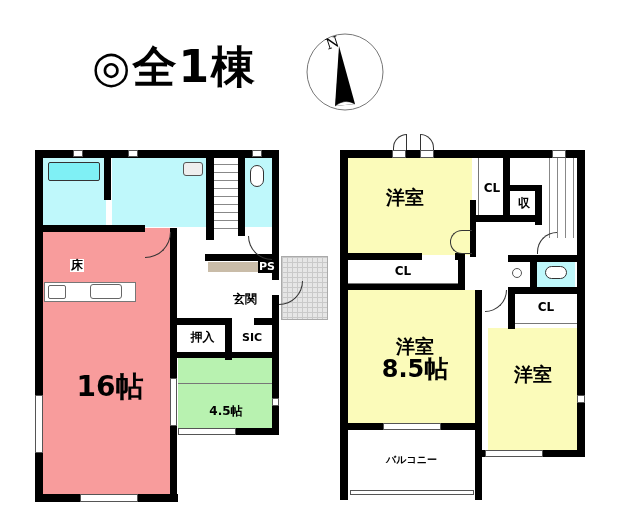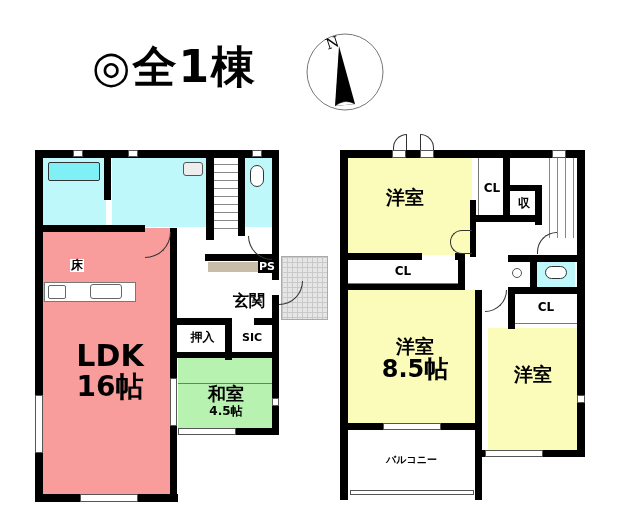--- a/index.html
+++ b/index.html
@@ -76,27 +76,25 @@
   <div class="win" style="left:80px;top:494px;width:58px;height:8px;"></div>
   <div class="win" style="left:170px;top:378px;width:7px;height:48px;"></div>
   <div class="win" style="left:178px;top:428px;width:58px;height:7px;"></div>
   <div class="win" style="left:272px;top:398px;width:7px;height:8px;"></div>
 
   <div class="abs" style="left:145px;top:232px;width:26px;height:26px;border:1px solid #333;border-top:none;border-left:none;border-radius:0 0 26px 0;"></div>
   <div class="abs" style="left:248px;top:236px;width:24px;height:24px;border:1px solid #333;border-top:none;border-right:none;border-radius:0 0 0 24px;"></div>
   <div class="abs" style="left:279px;top:281px;width:24px;height:24px;border:1px solid #333;border-top:none;border-left:none;border-radius:0 0 24px 0;"></div>
 
   <div class="lbl" style="left:70px;top:259px;font-size:12px;background:#fff;padding:0 1px;">床</div>
-  <div class="lbl" style="left:60px;top:340px;width:100px;font-size:30px;">LDK</div>
   <div class="lbl" style="left:60px;top:372px;width:100px;font-size:28px;">16帖</div>
   <div class="lbl" style="left:258px;top:261px;font-size:11px;color:#fff;background:#000;padding:0 1px;">PS</div>
-  <div class="lbl" style="left:233px;top:293px;font-size:16px;">玄関</div>
+  <div class="lbl" style="left:233px;top:293px;font-size:12px;">玄関</div>
   <div class="lbl" style="left:180px;top:331px;width:45px;font-size:12px;">押入</div>
   <div class="lbl" style="left:232px;top:332px;width:40px;font-size:11px;">SIC</div>
-  <div class="lbl" style="left:180px;top:385px;width:92px;font-size:18px;">和室</div>
   <div class="lbl" style="left:180px;top:405px;width:92px;font-size:12px;">4.5帖</div>
 </div>
 
 <div class="abs" style="left:0;top:0;width:620px;height:523px;border-radius:31px;">
 
   <div class="abs" style="left:348px;top:158px;width:124px;height:97px;background:#fbfbba;"></div>
   <div class="abs" style="left:348px;top:290px;width:128px;height:134px;background:#fbfbba;"></div>
   <div class="abs" style="left:488px;top:328px;width:90px;height:125px;background:#fbfbba;"></div>
   <div class="abs" style="left:537px;top:262px;width:38px;height:25px;background:#bff8fb;"></div>
   <div class="abs" style="left:545px;top:266px;width:22px;height:13px;border:1px solid #333;border-radius:7px;background:#fff;"></div>

